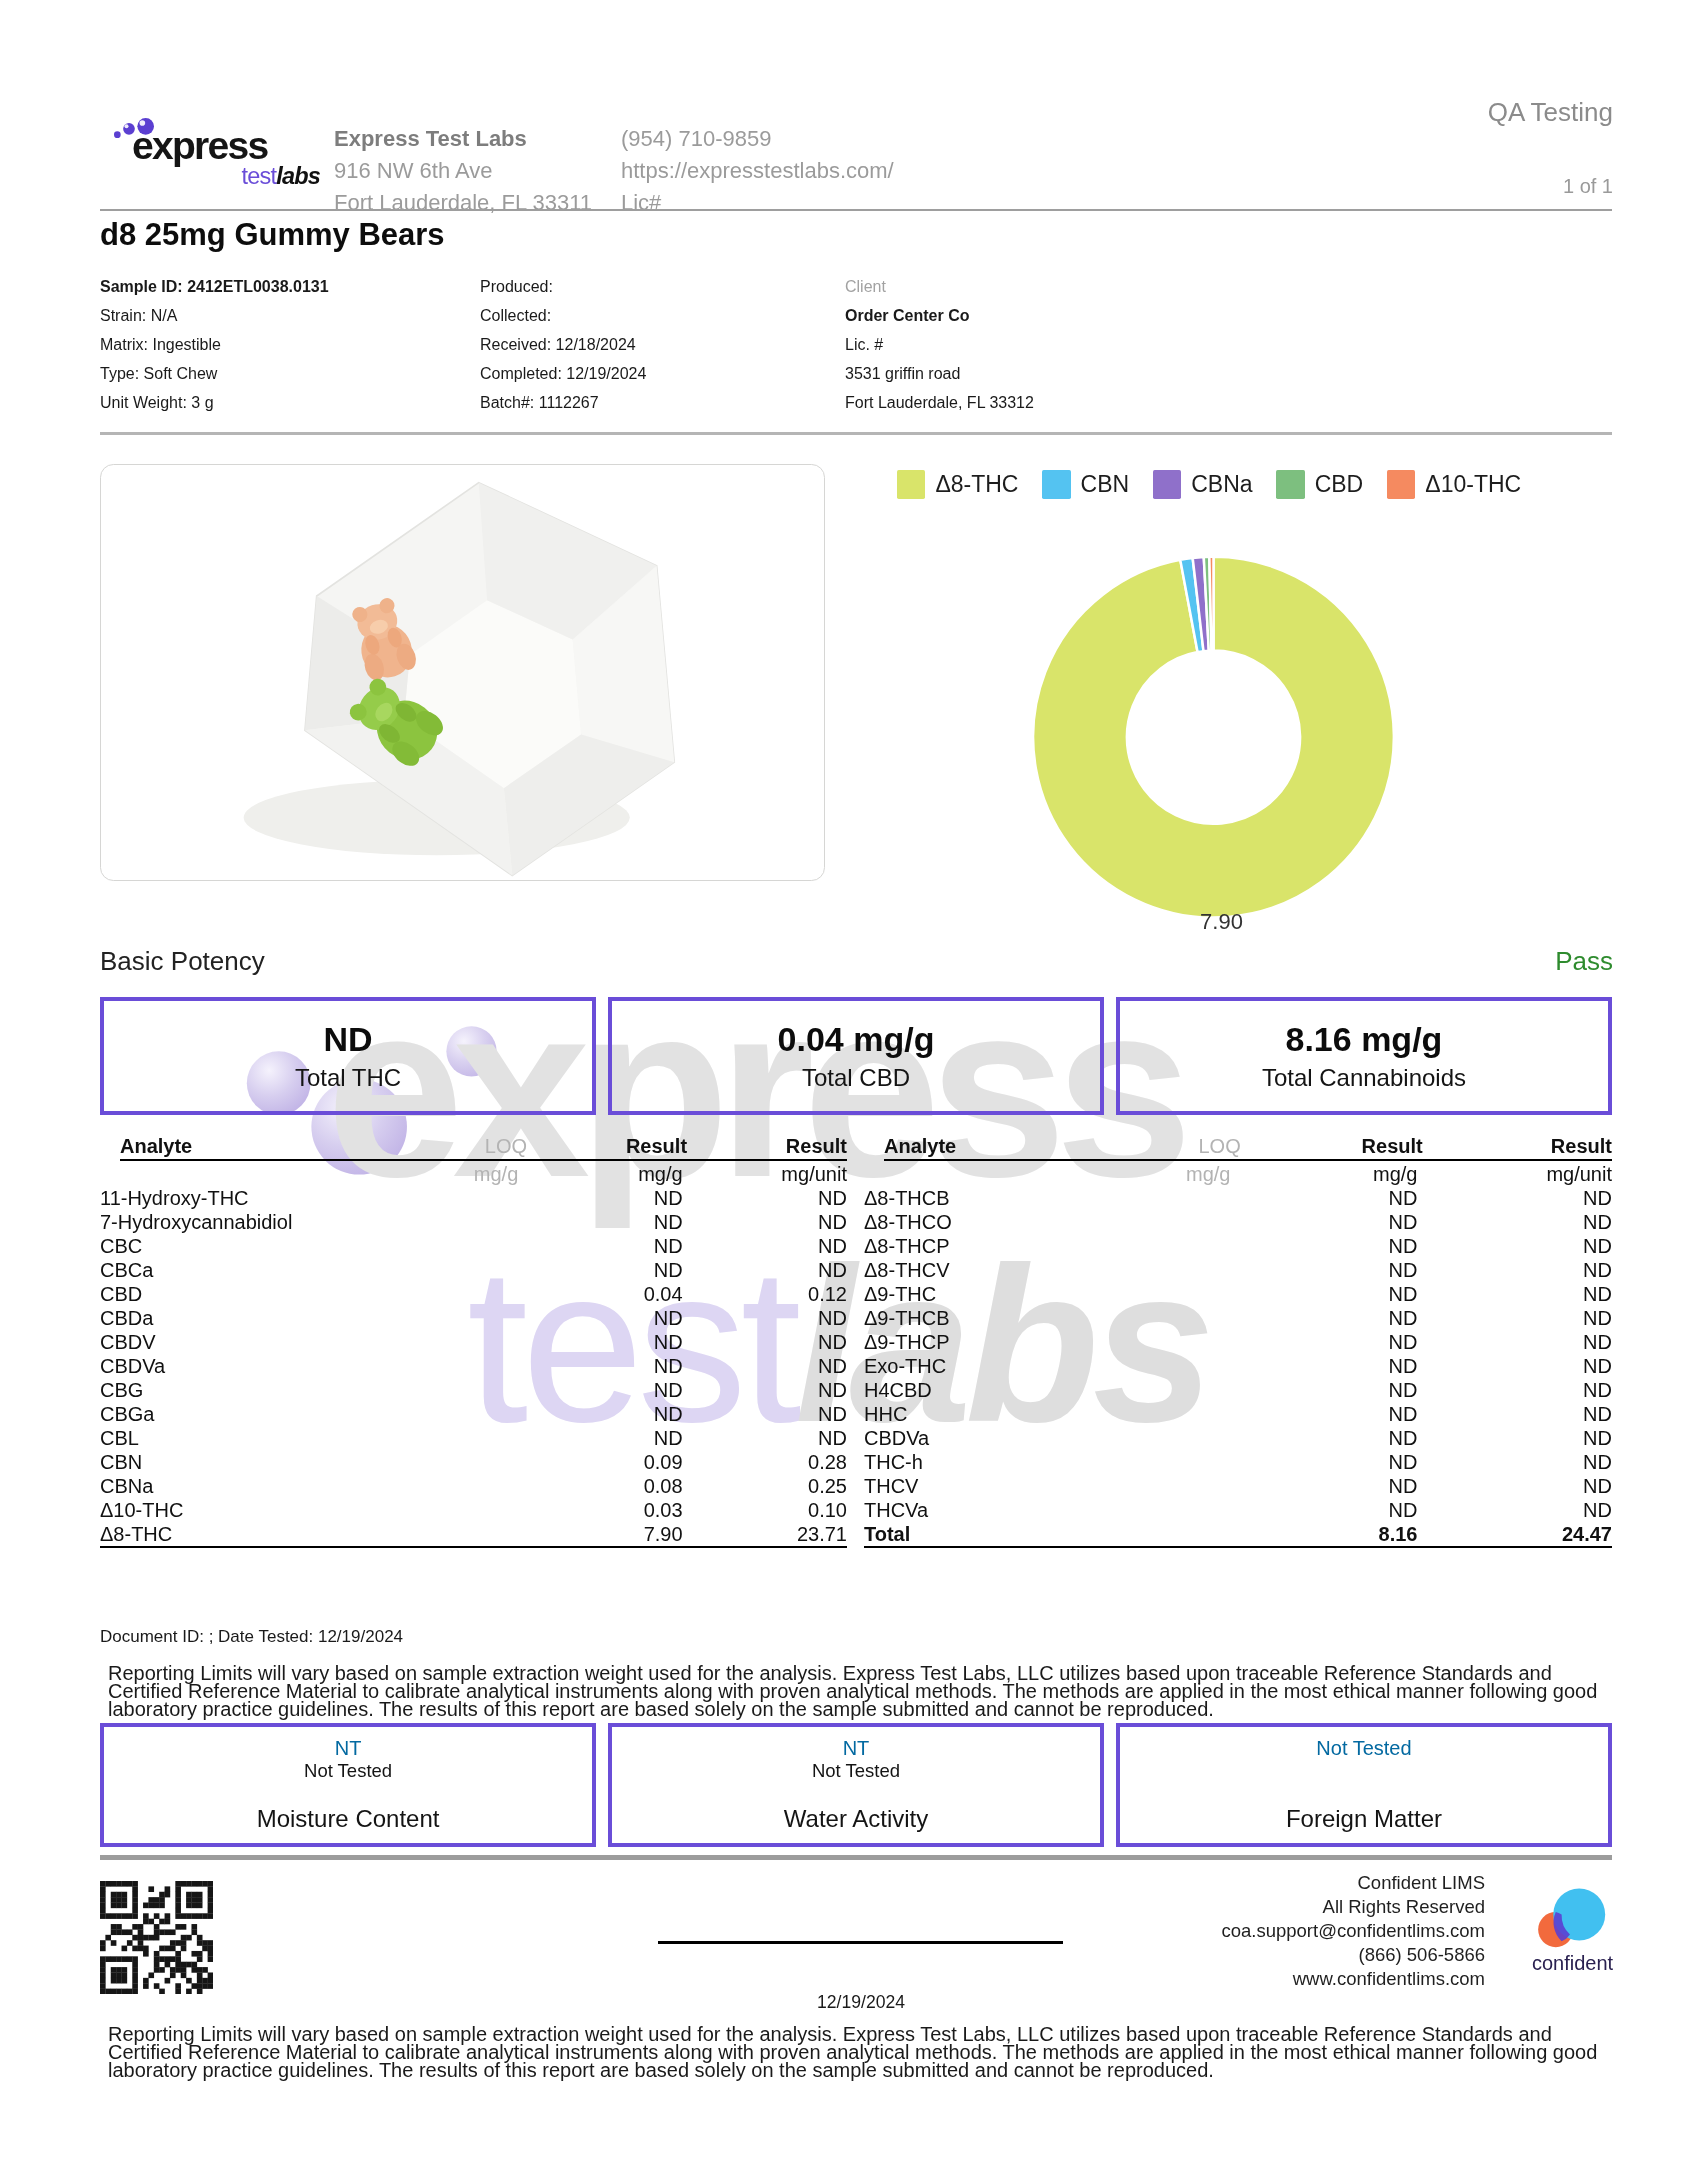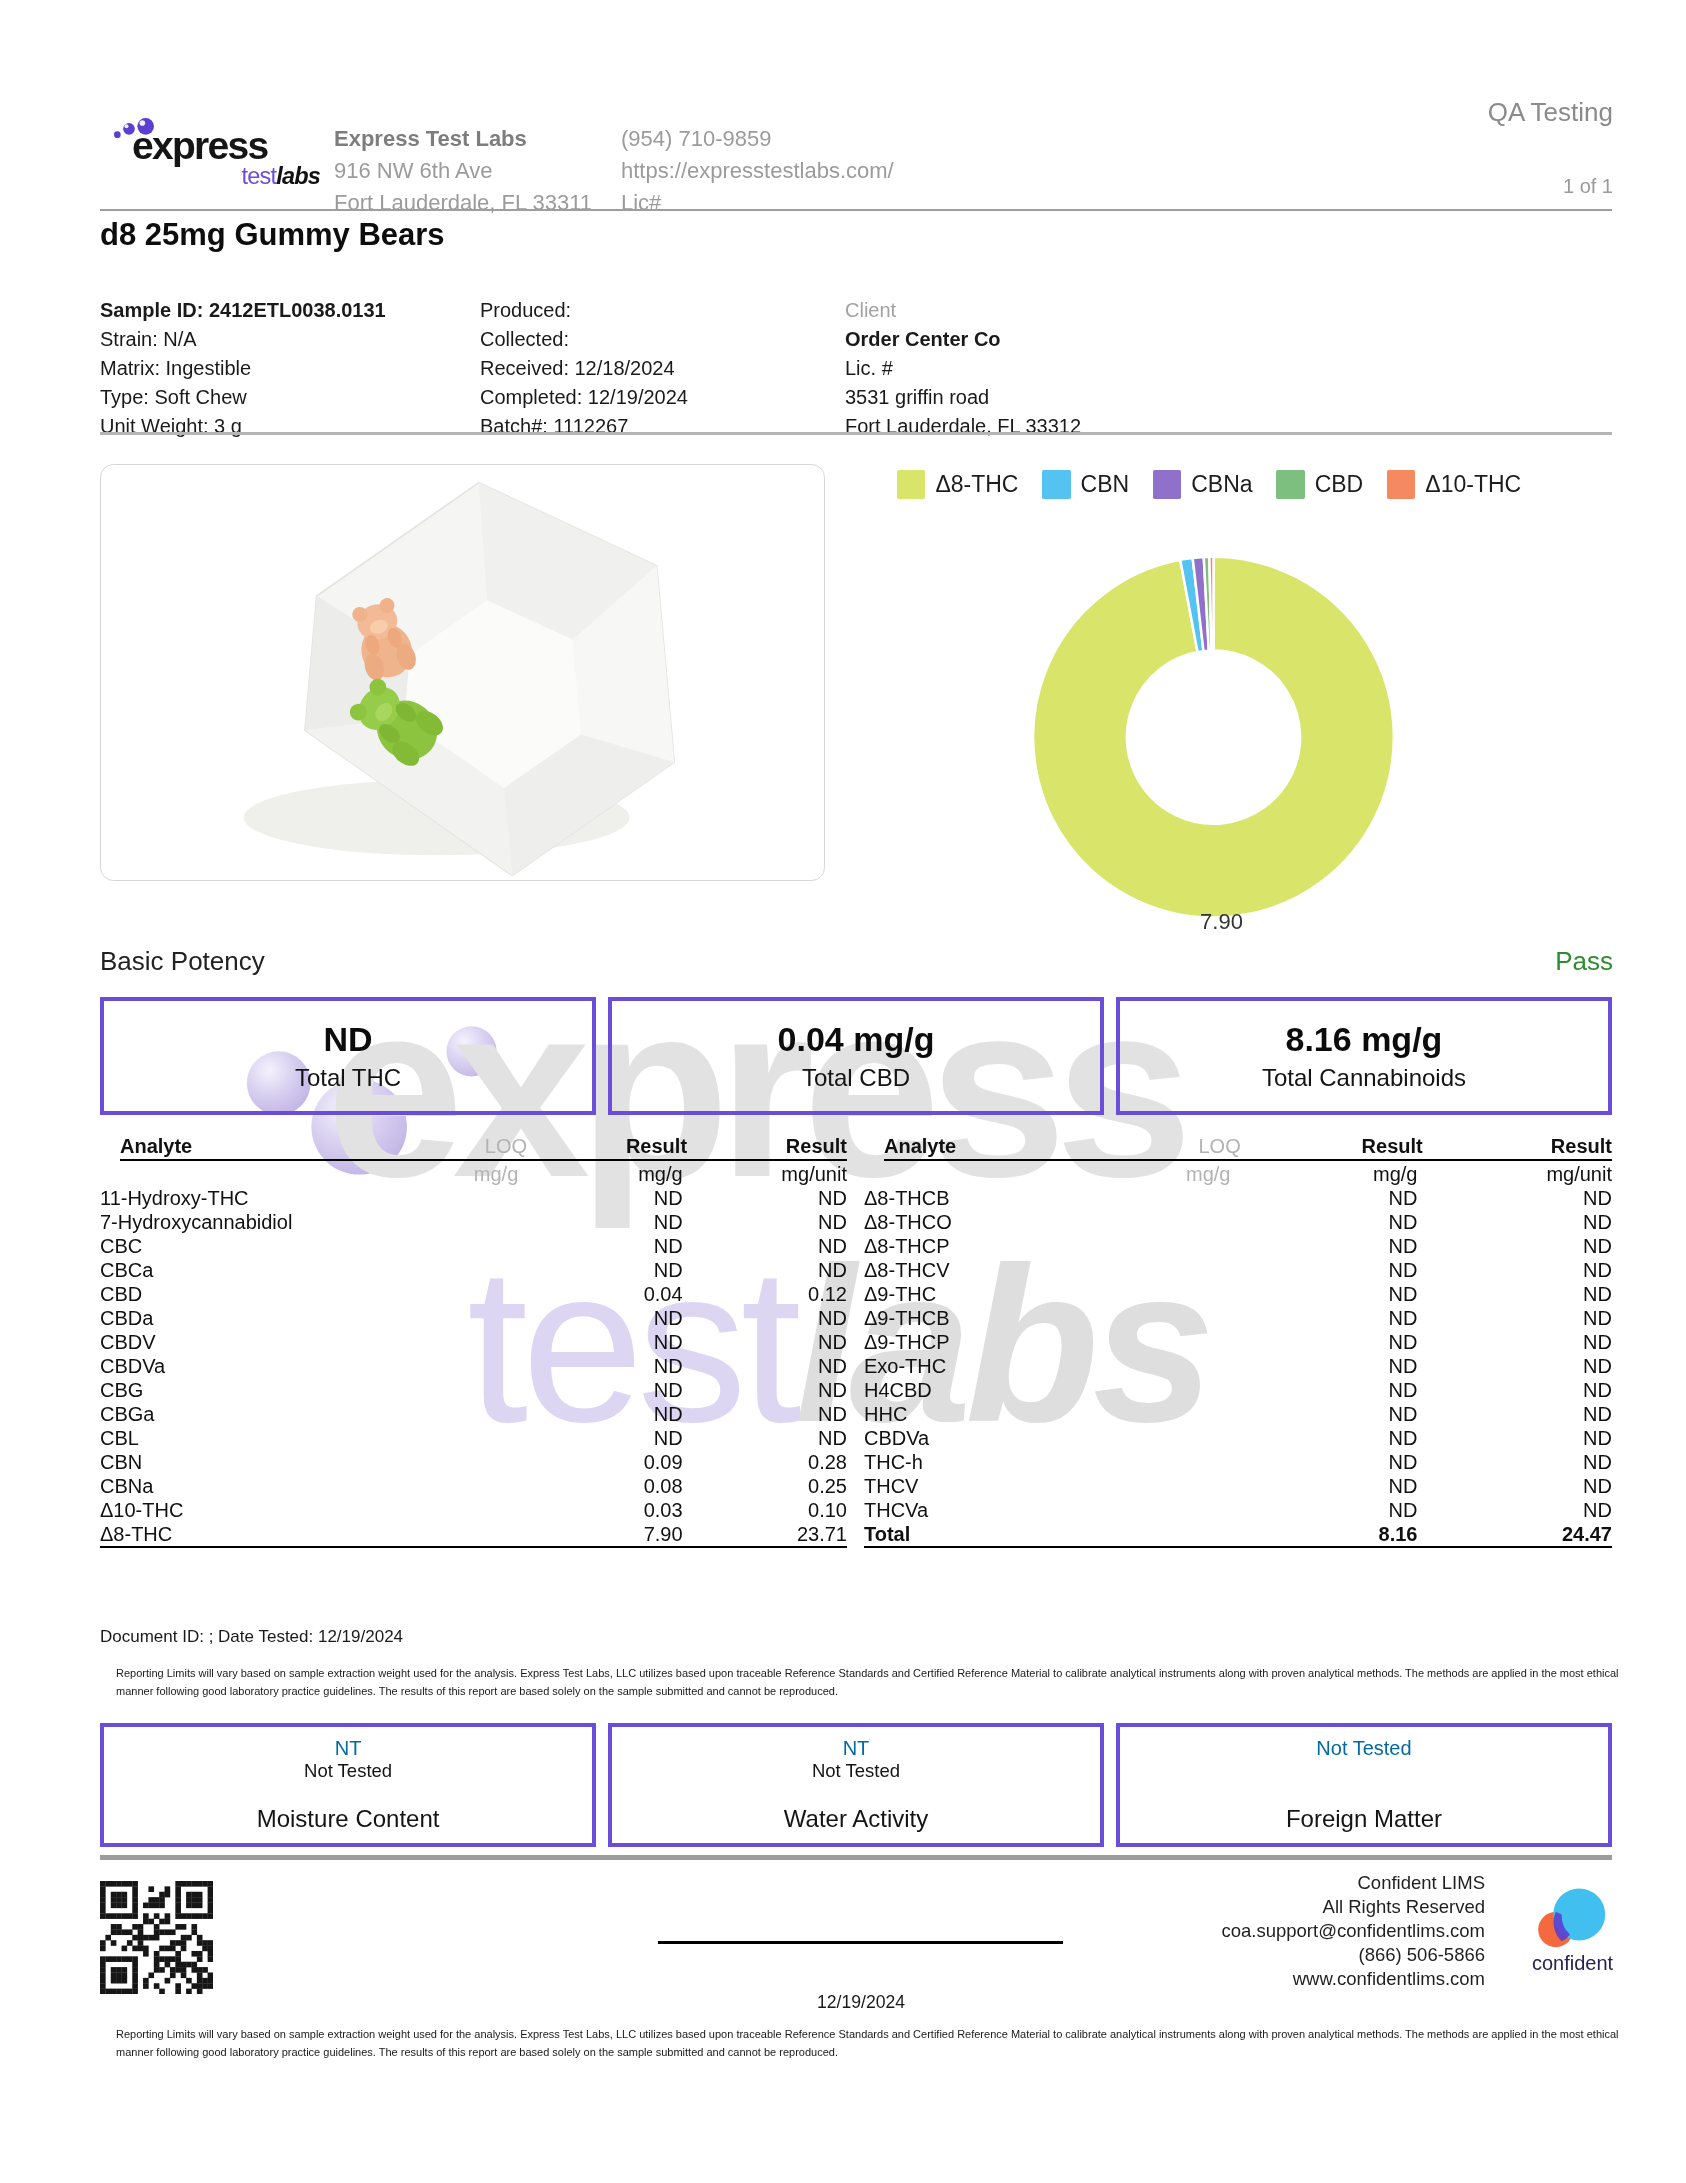--- a/index.html
+++ b/index.html
@@ -19,21 +19,21 @@
   .contact { position:absolute; left:621px; top:123px; font-size:22px; line-height:32px; color:#9b9b9b; }
   .qa-testing { position:absolute; left:1176px; top:97px; width:437px; text-align:right; font-size:26px; color:#8b8b8b; }
   .page-no { position:absolute; left:1176px; top:175px; width:437px; text-align:right; font-size:20px; color:#9a9a9a; }
   .rule { position:absolute; left:100px; width:1512px; background:#9e9e9e; }
   .rule-header { top:209px; height:1.7px; }
   .rule-sample { top:432px; height:2.5px; background:#b5b5b5; }
   .rule-thick  { top:1855px; height:5px; background:#9c9c9c; }
   .doc-title { position:absolute; left:100px; top:217px; font-size:31px; font-weight:bold; color:#0d0d0d; }
 
   
-  .s-col { position:absolute; top:272px; font-size:20px; line-height:29px; color:#1a1a1a;margin-top:24px; }
+  .s-col { position:absolute; top:272px; font-size:16px; line-height:29px; color:#1a1a1a; }
   .s-col1 { left:100px; } .s-col2 { left:480px; } .s-col3 { left:845px; }
   .s-col .bold { font-weight:bold; }
   .s-col .muted { color:#a2a2a2; }
 
   
   .photo-box { position:absolute; left:100px; top:464px; width:725px; height:417px;
                border:1.7px solid #d6d6d4; border-radius:13.4px; background:#fff; overflow:hidden; }
 
   
   .legend { position:absolute; left:890px; top:470px; width:638px; display:flex; justify-content:center; gap:23.5px; }
@@ -68,21 +68,21 @@
   .trow > span:nth-child(2), .trow > span:nth-child(3), .trow > span:nth-child(4){ text-align:right; }
   .thead { line-height:25px; border-bottom:2.5px solid #000; font-weight:bold;margin-left:20px; }
   .thead .loq-h { font-weight:normal; color:#b3b3b3; }
   .tunits { line-height:23.5px; margin-top:1.7px; }
   .tunits .loq-u { color:#b3b3b3; }
   .tbody { border-bottom:2.5px solid #000; }
   .trow.bold span { font-weight:bold; }
 
   
   .doc-id { position:absolute; left:100px; top:1627px; font-size:17px; color:#1a1a1a; }
-  .disclaimer { position:absolute; left:116px; width:1514px; font-size:11px; line-height:18px; color:#1a1a1a; }
+  .disclaimer { position:absolute; left:108px; width:1514px; font-size:20px; line-height:18px; color:#1a1a1a; }
   .disc-top { top:1664px; }
   .disc-bottom { top:2025px; }
   .nt-row { position:absolute; left:100px; top:1723px; width:1512px; height:124px; display:flex; gap:11.8px; }
   .nt-box { flex:1; position:relative; border:4.2px solid #6a4dd8; text-align:center; padding-top:10px; }
   .nt-value { font-size:20px; font-weight:normal; color:#0369a1; }
   .nt-sub { font-size:18.5px; color:#141414; }
   .nt-label { position:absolute; left:0; right:0; bottom:10px; font-size:24px; color:#141414; }
   .qr { position:absolute; left:100px; top:1881px; }
   .sig-line { position:absolute; left:658px; top:1941px; width:405px; height:2.5px; background:#000; }
   .sig-date { position:absolute; left:777px; top:1992px; width:168px; text-align:center; font-size:17.6px; color:#1a1a1a; }

